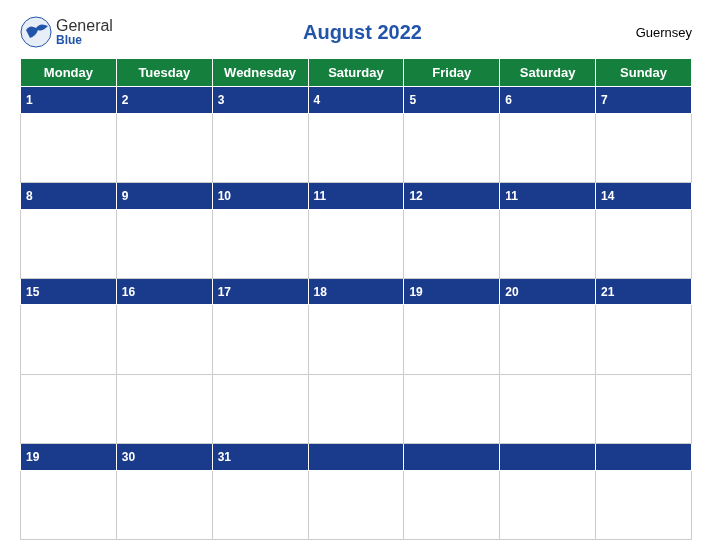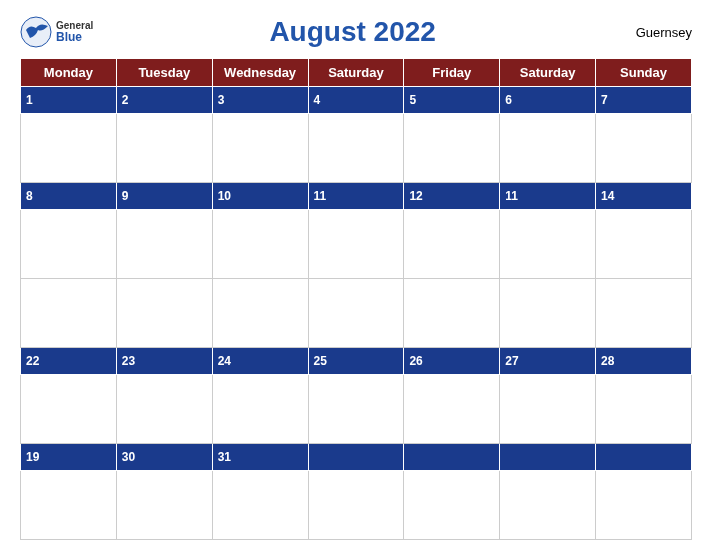--- a/index.html
+++ b/index.html
@@ -24,54 +24,54 @@
       display: flex;
       align-items: center;
       gap: 4px;
     }
     .logo-text {
       display: flex;
       flex-direction: column;
       line-height: 1.1;
     }
     .logo-general {
-      font-size: 10px;
+      font-size: 16px;
       color: #333;
-      font-weight: bold;
+      font-weight: normal;
     }
     .logo-blue {
       font-size: 12px;
       color: #2255aa;
       font-weight: bold;
     }
     .logo-icon {
       width: 32px;
       height: 32px;
     }
     .calendar-title {
-      font-size: 28px;
+      font-size: 20px;
       font-weight: bold;
       color: #2255aa;
       text-align: center;
       flex: 1;
     }
     .country-label {
       font-size: 13px;
       color: #000000;
       min-width: 80px;
       text-align: right;
     }
     .calendar-table {
       width: 100%;
       border-collapse: collapse;
       margin-top: 8px;
       flex: 1;
     }
     .calendar-table th {
-      background-color: #7f1d1d;
+      background-color: #15803d;
       color: #fff;
       font-size: 13px;
       font-weight: bold;
       padding: 6px 4px;
       text-align: center;
       border: 1px solid #fff;
     }
     .calendar-table td {
       border: 1px solid #ccc;
       vertical-align: top;
@@ -164,37 +164,37 @@
       </tr>
       <tr class="week-row">
         <td style="height: 65px;"></td>
         <td style="height: 65px;"></td>
         <td style="height: 65px;"></td>
         <td style="height: 65px;"></td>
         <td style="height: 65px;"></td>
         <td style="height: 65px;"></td>
         <td style="height: 65px;"></td>
       </tr>
-      <tr class="week-row">
-        <td style="height: 65px;"></td>
-        <td style="height: 65px;"></td>
-        <td style="height: 65px;"></td>
-        <td style="height: 65px;"></td>
-        <td style="height: 65px;"></td>
-        <td style="height: 65px;"></td>
-        <td style="height: 65px;"></td>
-      </tr>
       <tr class="date-header-row">
-        <td><span class="date-num">22</span></td>
-        <td><span class="date-num">23</span></td>
-        <td><span class="date-num">24</span></td>
-        <td><span class="date-num">25</span></td>
-        <td><span class="date-num">26</span></td>
-        <td><span class="date-num">27</span></td>
-        <td><span class="date-num">28</span></td>
+        <td><span class="date-num">15</span></td>
+        <td><span class="date-num">16</span></td>
+        <td><span class="date-num">17</span></td>
+        <td><span class="date-num">18</span></td>
+        <td><span class="date-num">19</span></td>
+        <td><span class="date-num">20</span></td>
+        <td><span class="date-num">21</span></td>
+      </tr>
+      <tr class="week-row">
+        <td style="height: 65px;"></td>
+        <td style="height: 65px;"></td>
+        <td style="height: 65px;"></td>
+        <td style="height: 65px;"></td>
+        <td style="height: 65px;"></td>
+        <td style="height: 65px;"></td>
+        <td style="height: 65px;"></td>
       </tr>
       <tr class="week-row">
         <td style="height: 65px;"></td>
         <td style="height: 65px;"></td>
         <td style="height: 65px;"></td>
         <td style="height: 65px;"></td>
         <td style="height: 65px;"></td>
         <td style="height: 65px;"></td>
         <td style="height: 65px;"></td>
       </tr>

